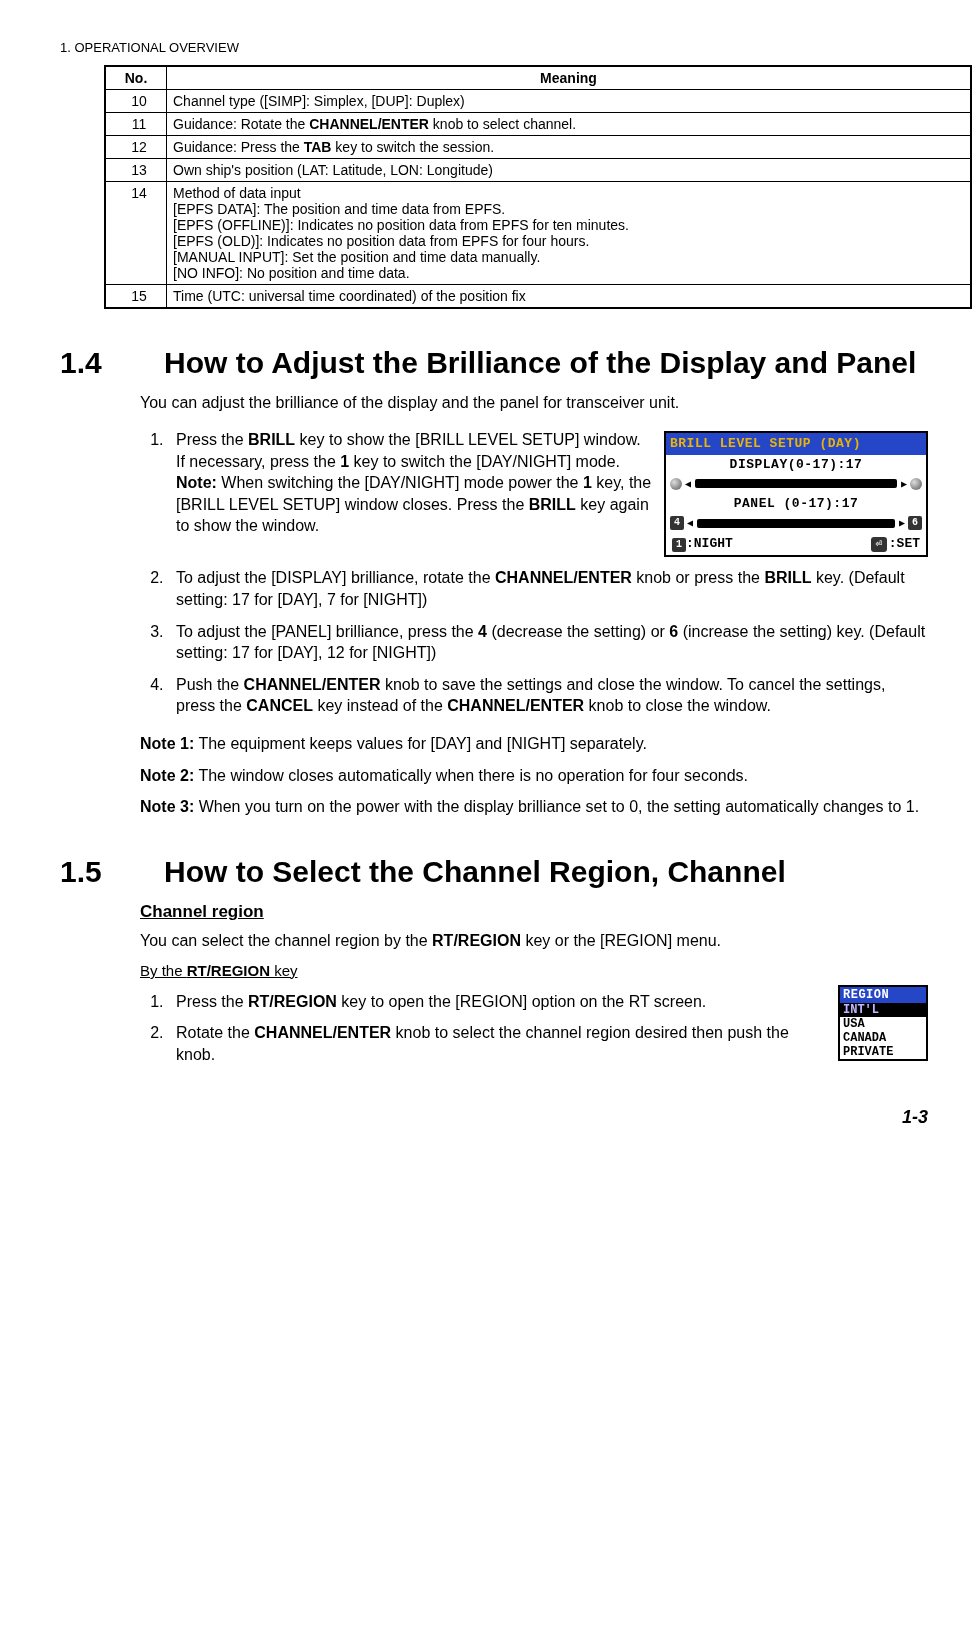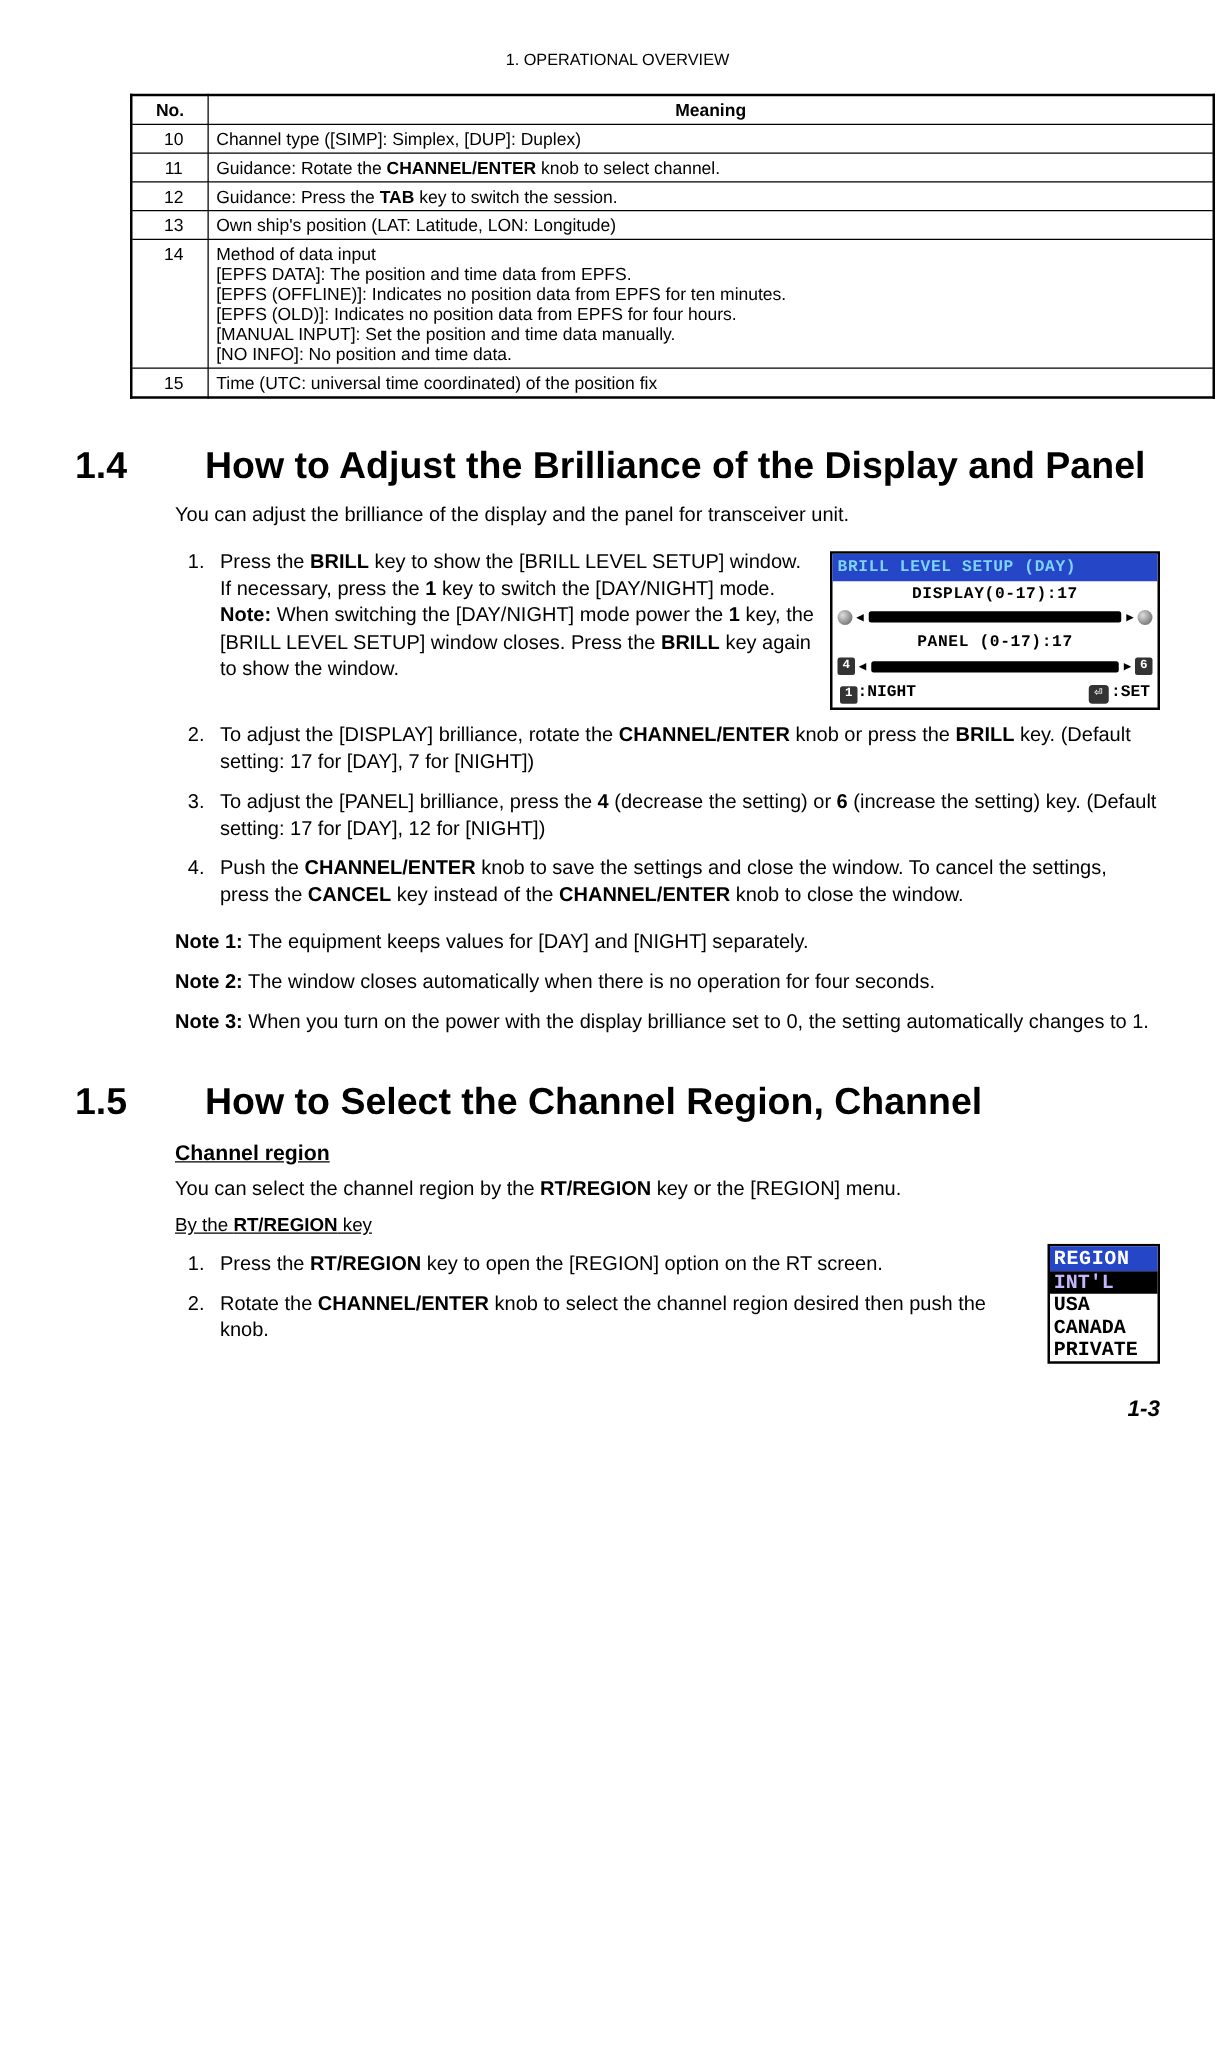--- a/index.html
+++ b/index.html
@@ -5,23 +5,23 @@
   body {
     font-family: Arial, Helvetica, sans-serif;
     margin: 0;
     padding: 40px 50px 20px 60px;
     color: #000;
     background: #fff;
     width: 978px;
     box-sizing: border-box;
   }
   .header-right {
-    text-align: center;
+    text-align: left;
     font-size: 13px;
-    margin-bottom: 20px;
+    margin-bottom: 10px;
   }
   table.meaning {
     width: 100%;
     border-collapse: collapse;
     border: 2px solid #000;
     font-size: 14px;
     margin-left: 44px;
   }
   table.meaning th, table.meaning td {
     border: 1px solid #000;
@@ -108,21 +108,21 @@
     width: 260px;
     border: 2px solid #000;
     font-family: "Courier New", monospace;
     font-size: 13px;
     font-weight: bold;
     margin-left: 10px;
     margin-top: 2px;
   }
   .brill-title {
     background: #2646c8;
-    color: #7dd3fc;
+    color: #eab308;
     padding: 2px 4px;
     font-weight: bold;
     letter-spacing: 0.5px;
   }
   .brill-row {
     display: flex;
     align-items: center;
     padding: 1px 4px;
     gap: 3px;
   }
@@ -169,21 +169,21 @@
     text-align: center;
     font-size: 11px;
     margin-right: 2px;
   }
   .step15-wrap { overflow: hidden; }
   .region-box {
     float: right;
     width: 86px;
     border: 2px solid #000;
     font-family: "Courier New", monospace;
-    font-size: 16px;
+    font-size: 12px;
     font-weight: bold;
     margin-left: 10px;
   }
   .region-title {
     background: #2646c8;
     color: #fff;
     padding: 1px 3px;
     letter-spacing: 0.5px;
   }
   .region-sel {

